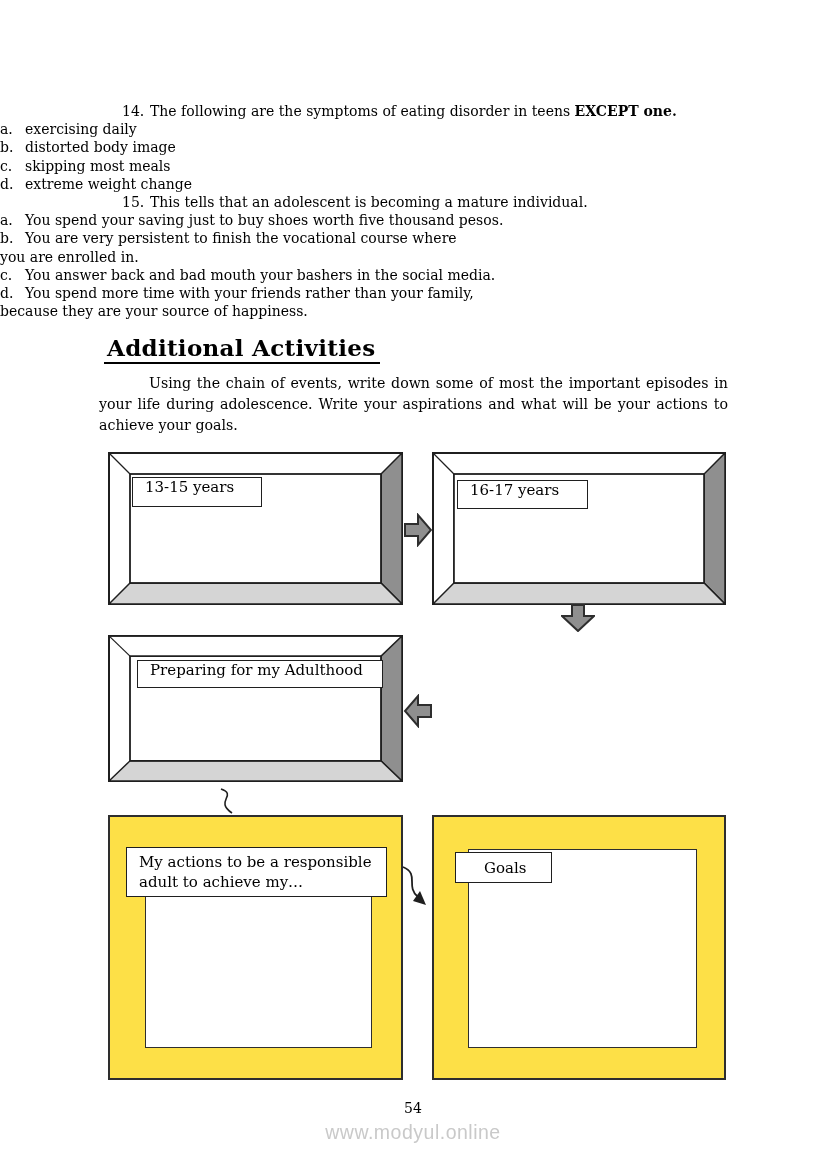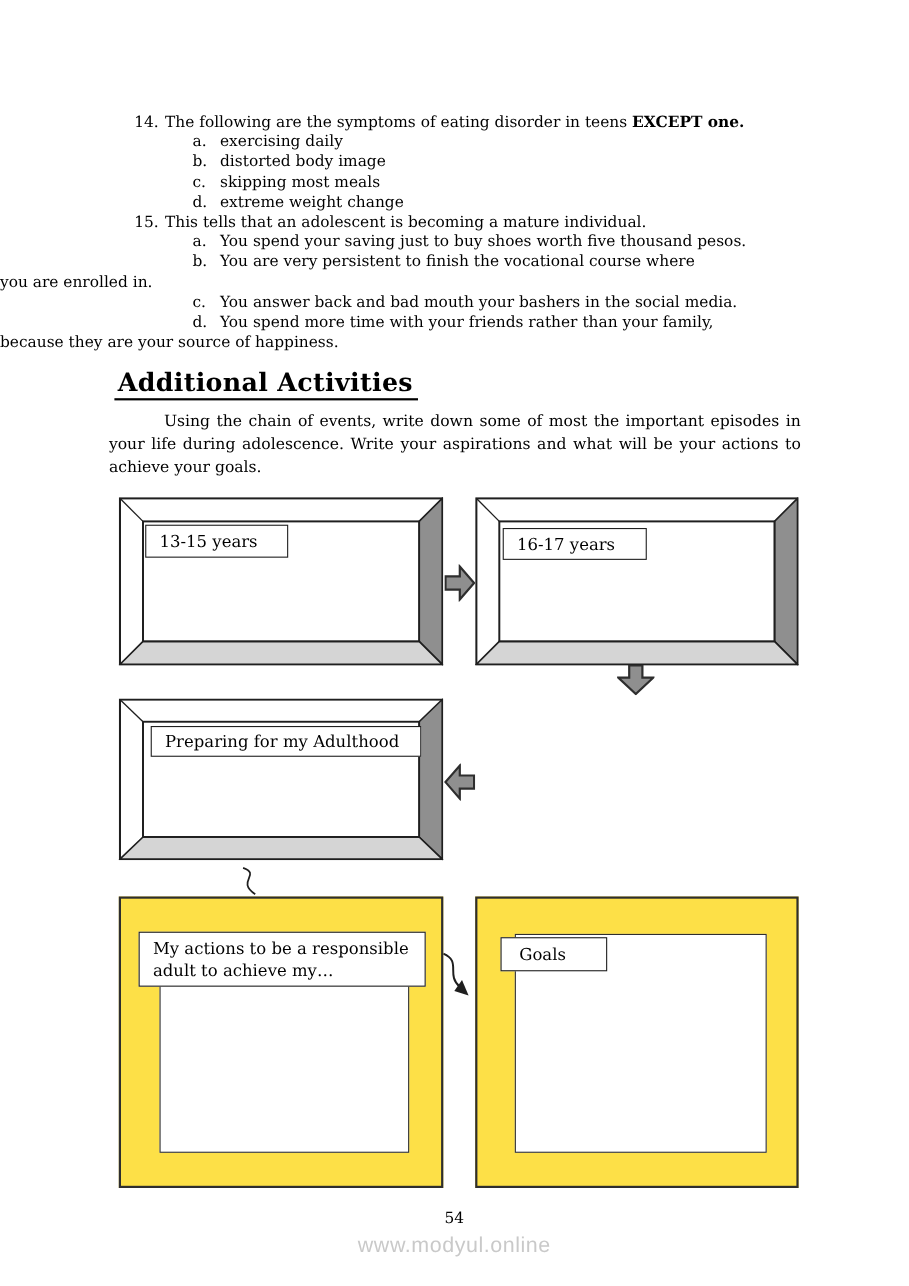--- a/index.html
+++ b/index.html
@@ -7,50 +7,50 @@
     position:relative; width:826px; height:1169px; background:#ffffff;
     font-family:"DejaVu Serif", serif; color:#000; overflow:hidden;
   }
 
   
   .quiz { position:absolute; top:102px; left:0; width:826px; }
   .tline { line-height:18.2px; font-size:14px; white-space:nowrap; }
   .qnum   { display:inline-block; width:28px; }
   .letter { display:inline-block; width:25px; }
   .ind-q   { padding-left:122px; }
-  .ind-opt { padding-left:175px; }
+  .ind-opt { }
   .ind-cont{ }
 
   
   .heading {
     position:absolute; top:334px; left:104px;
     font-size:23px; font-weight:bold; letter-spacing:0.3px;
     border-bottom:2.5px solid #000; padding:0 5px 1px 3px;
   }
   .instructions {
     position:absolute; top:373px; left:99px; width:629px;
     font-size:14.2px; line-height:21.2px; text-align:justify; text-indent:50px;
   }
 
   
   .frame { position:absolute; }
   .frame-svg { position:absolute; left:0; top:0; width:100%; height:100%; display:block; }
   .frame-label {
     position:absolute; border:1.6px solid #1f1f1f; background:#fff;
     font-size:15px; box-sizing:border-box;
-    display:flex; align-items:center; padding-left:12px;
+    display:flex; align-items:flex-start; padding-left:12px;
   }
   .plainbox { position:absolute; border:2px solid #2e2e2e; background:#fde047; box-sizing:border-box; }
   .innerbox { position:absolute; border:1.6px solid #2e2e2e; background:#fff; box-sizing:border-box; }
   .plain-label {
     position:absolute; border:1.6px solid #1f1f1f; background:#fff;
     font-size:15px; box-sizing:border-box;
   }
   .label-2line { line-height:19.5px; padding:5px 0 0 12px; }
-  .label-center { display:flex; align-items:center; padding-left:16px; }
+  .label-center { display:flex; align-items:center; padding-left:28px; }
   .arrow-svg { position:absolute; display:block; }
 
   
   .footer-num { position:absolute; top:1100px; left:0; width:826px; text-align:center; font-size:14px; }
   .watermark {
     position:absolute; top:1121px; left:0; width:826px; text-align:center;
     font-size:19.5px; color:#c9c9c9; letter-spacing:0.5px;
     font-family:"Liberation Sans", sans-serif;
   }
 </style>

